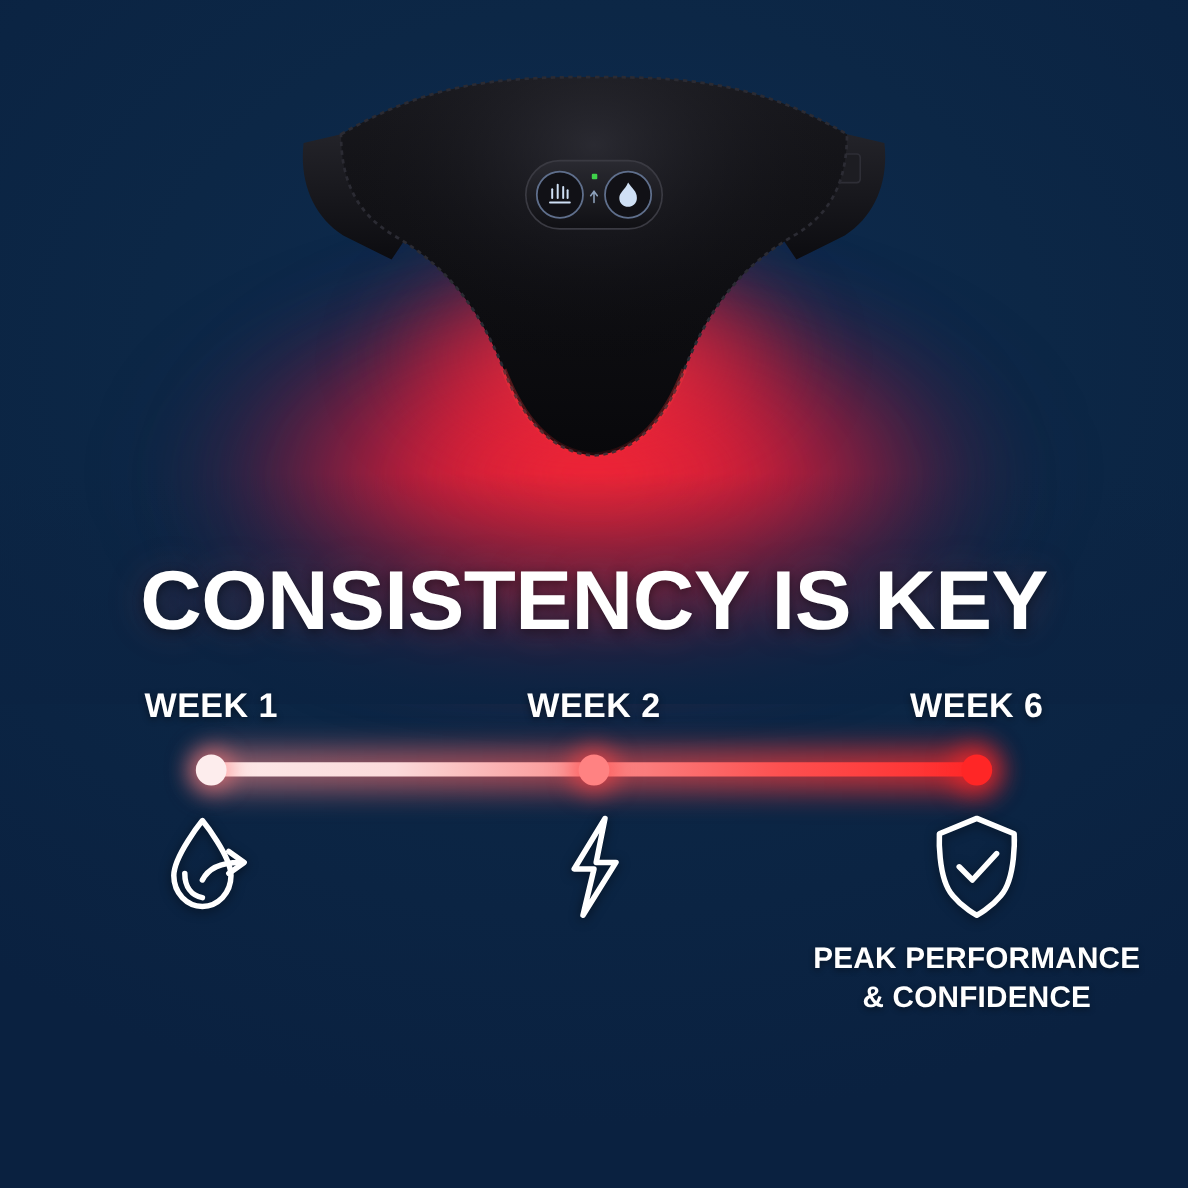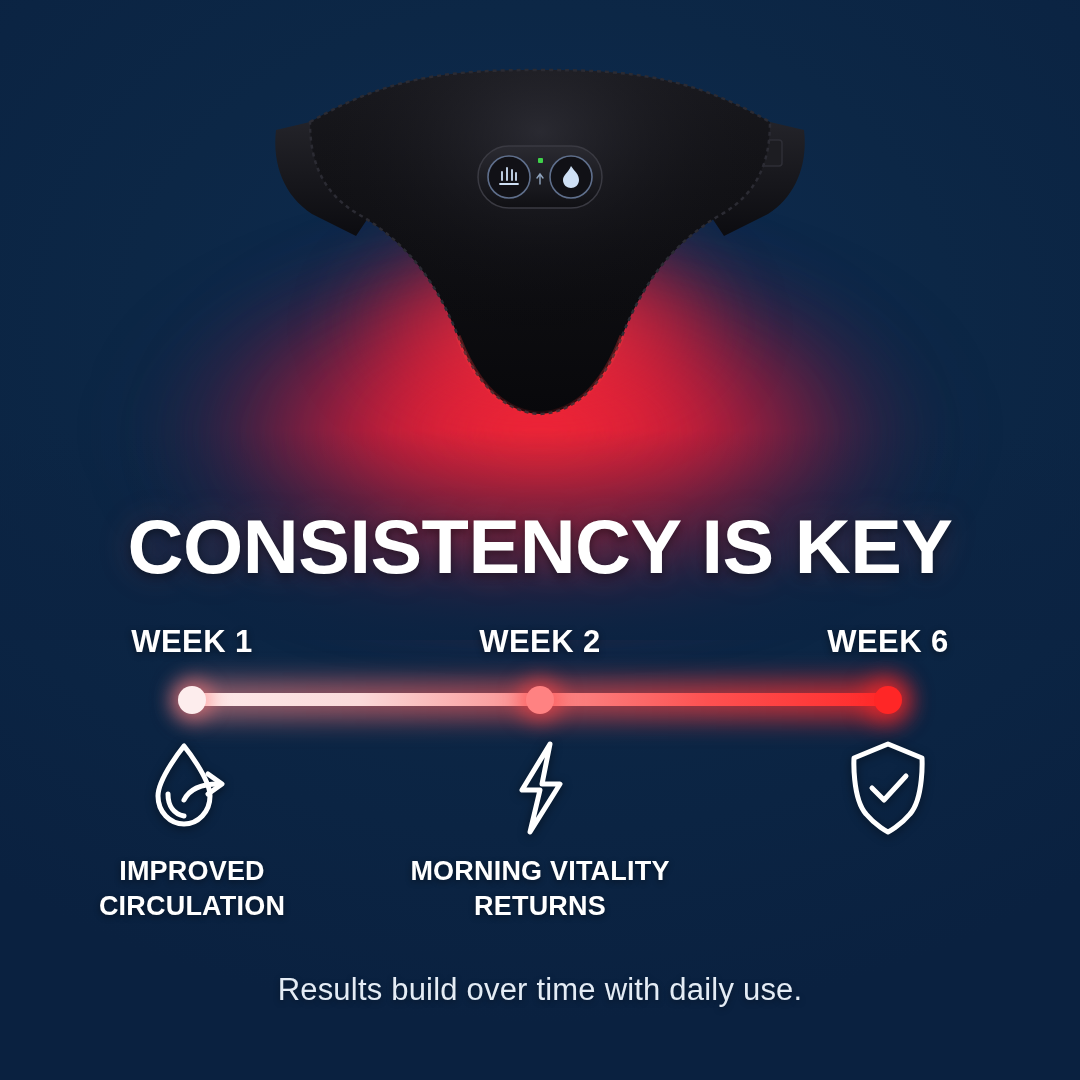--- a/index.html
+++ b/index.html
@@ -325,41 +325,38 @@
 
     <div class="benefit" style="left:192px">
       <div class="benefit-icon">
         <svg width="104" height="104" viewBox="0 0 104 104" xmlns="http://www.w3.org/2000/svg" fill="none" stroke="#ffffff" stroke-width="5" stroke-linecap="round" stroke-linejoin="round">
           <path d="M44 10 C 44 10, 18 42, 18 60 C 18 76, 30 88, 44 88 C 58 88, 70 76, 70 60 C 70 42, 44 10, 44 10 Z"></path>
           <path d="M28 58 C 28 70, 34 78, 44 80" stroke-width="5"></path>
           <path d="M44 64 C 50 52, 64 48, 78 48"></path>
           <path d="M68 38 L 82 48 L 68 58"></path>
         </svg>
       </div>
-      <div class="benefit-label">IMPROVED
-CIRCULATION</div>
     </div>
 
     <div class="benefit" style="left:540px">
       <div class="benefit-icon">
         <svg width="104" height="104" viewBox="0 0 104 104" xmlns="http://www.w3.org/2000/svg" fill="none" stroke="#ffffff" stroke-width="5" stroke-linecap="round" stroke-linejoin="round">
           <path d="M62 8 L 34 54 L 52 54 L 42 96 L 72 48 L 54 48 Z"></path>
         </svg>
       </div>
-      <div class="benefit-label">MORNING VITALITY
-RETURNS</div>
     </div>
 
     <div class="benefit" style="left:888px">
       <div class="benefit-icon">
         <svg width="104" height="104" viewBox="0 0 104 104" xmlns="http://www.w3.org/2000/svg" fill="none" stroke="#ffffff" stroke-width="5" stroke-linecap="round" stroke-linejoin="round">
           <path d="M52 8 L 18 22 C 18 22, 16 62, 30 78 C 40 90, 52 96, 52 96
                    C 52 96, 64 90, 74 78 C 88 62, 86 22, 86 22 Z"></path>
           <path d="M36 52 L 48 64 L 70 40"></path>
         </svg>
       </div>
+      <div class="benefit-label">PEAK PERFORMANCE
+&amp; CONFIDENCE</div>
     </div>
 
   </div>
 
-  <div class="footnote">Results build over time with daily use.</div>
 
 </div>
 
 </body></html>

